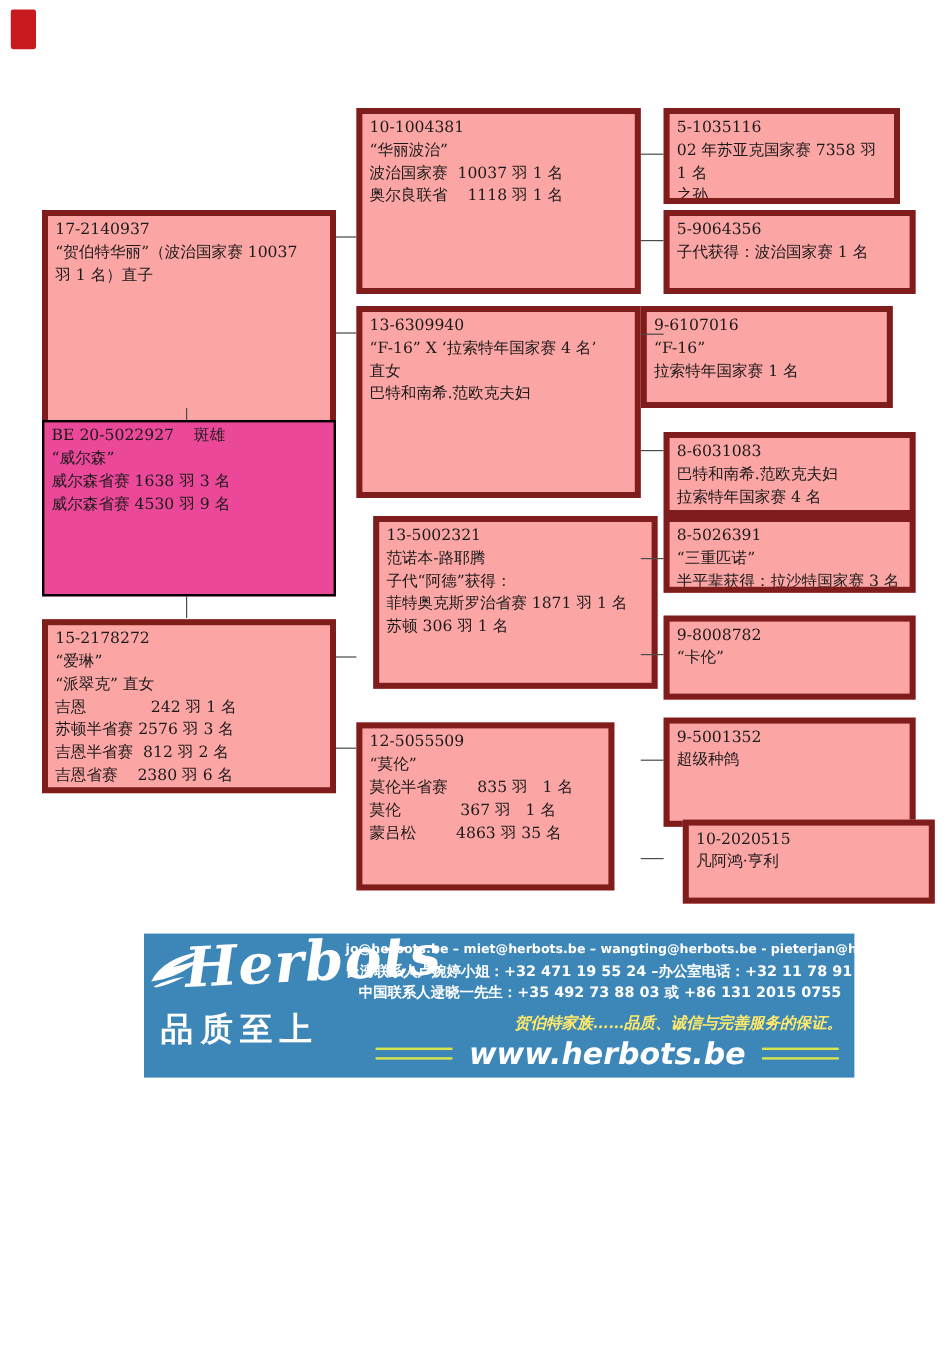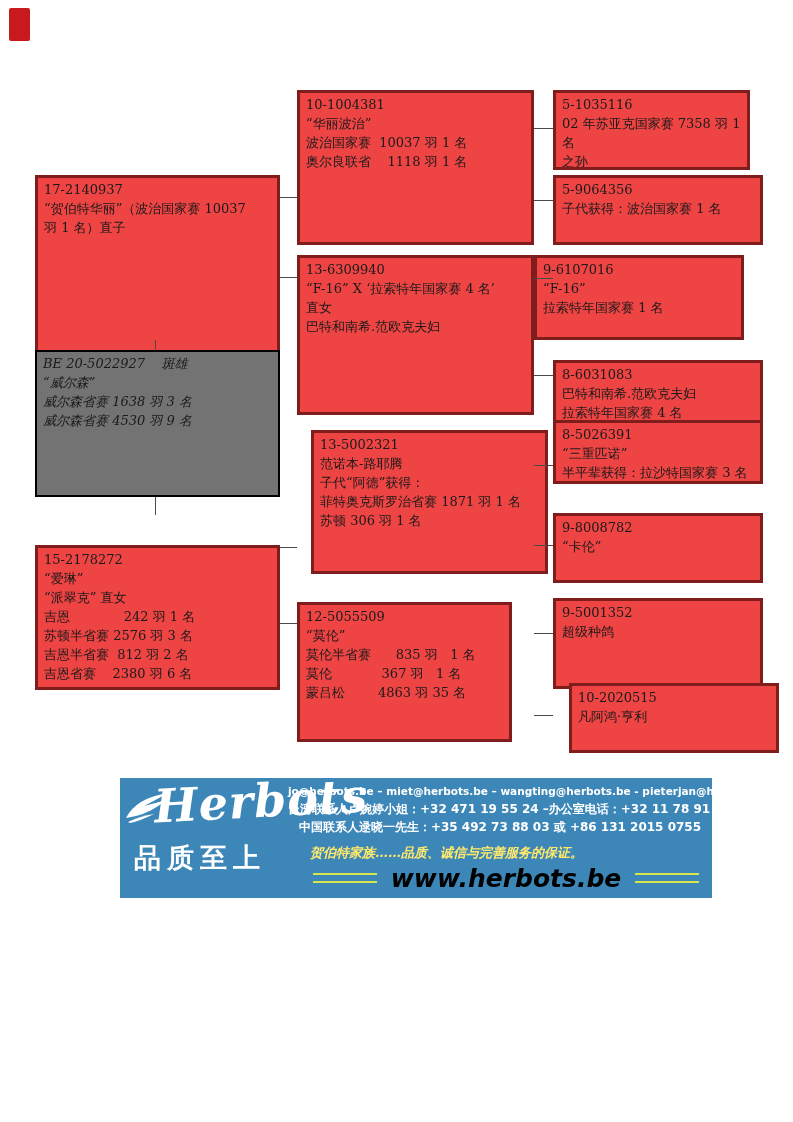--- a/index.html
+++ b/index.html
@@ -2,44 +2,44 @@
 <html><head>
 <meta charset="utf-8">
 <style>
   html,body{margin:0;padding:0;background:#ffffff;}
   .page{
     position:relative;width:793px;height:1122px;background:#ffffff;overflow:hidden;
     font-family:"DejaVu Serif","Liberation Serif",serif;color:#1a1a1a;
   }
   .docmark{position:absolute;left:9px;top:8px;width:21px;height:33px;border-radius:2px;background:#c8191e;}
   .pbox{
-    position:absolute;box-sizing:border-box;border:3px solid #7f1d1d;background:#ef4444;
+    position:absolute;box-sizing:border-box;border:5px solid #7f1d1d;background:#fca5a5;
     font-size:13px;line-height:19px;padding:2px 6px;white-space:pre-wrap;overflow:hidden;
   }
-  .pbox.subject{border:2.5px solid #000000;background:#737373;font-style:italic;}
+  .pbox.subject{border:2.5px solid #000000;background:#ec4899;}
   .hline{position:absolute;height:1px;background:#4a4a4a;}
   .vline{position:absolute;width:1px;background:#4a4a4a;}
   .banner{
     position:absolute;left:120px;top:778px;width:592px;height:120px;background:#3d87b8;overflow:hidden;
     color:#ffffff;
   }
   .wing{position:absolute;left:4px;top:12px;}
   .brand{
     position:absolute;left:34px;top:-4px;font-size:46px;font-weight:bold;font-style:italic;
     font-family:"DejaVu Serif","Liberation Serif",serif;letter-spacing:1px;transform:rotate(-3deg);
   }
   .slogan{position:absolute;left:14px;top:62px;font-size:27px;font-weight:bold;letter-spacing:6px;}
   .contact{
     position:absolute;left:168px;top:4px;width:424px;text-align:center;
     font-family:"DejaVu Sans","Liberation Sans",sans-serif;font-weight:bold;line-height:18px;
   }
   .c-line{font-size:12px;white-space:nowrap;}
   .c-line.emails{font-size:10.5px;}
   .tagline{
-    position:absolute;left:190px;top:66px;width:392px;text-align:left;
+    position:absolute;left:190px;top:66px;width:392px;text-align:right;
     color:#ffe96a;font-style:italic;font-weight:bold;font-size:13px;white-space:nowrap;
   }
   .urlrow{
     position:absolute;left:190px;top:84px;width:392px;height:32px;
     display:flex;align-items:center;justify-content:center;gap:14px;
   }
   .dl{width:64px;height:6px;border-top:2px solid #d9e54d;border-bottom:2px solid #d9e54d;}
   .url{
     color:#ffe23e;font-weight:bold;font-style:italic;font-size:25px;
     font-family:"DejaVu Sans","Liberation Sans",sans-serif;cursor:pointer;
@@ -52,21 +52,21 @@
 
   <div class="docmark" style="background: rgb(200, 25, 30);"></div>
 
   <div class="pbox" style="left:35px;top:175px;width:245px;height:194px">17-2140937
 “贺伯特华丽”（波治国家赛 10037
 羽 1 名）直子</div>
   <div class="pbox subject" style="left:35px;top:350px;width:245px;height:147px">BE 20-5022927    斑雄
 “威尔森”
 威尔森省赛 1638 羽 3 名
 威尔森省赛 4530 羽 9 名</div>
-  <div class="pbox" style="left:35px;top:545px;width:245px;height:145px">15-2178272
+  <div class="pbox" style="left:35px;top:516px;width:245px;height:145px">15-2178272
 “爱琳”
 “派翠克” 直女
 吉恩             242 羽 1 名
 苏顿半省赛 2576 羽 3 名
 吉恩半省赛  812 羽 2 名
 吉恩省赛    2380 羽 6 名</div>
 
   <div class="pbox" style="left:297px;top:90px;width:237px;height:155px">10-1004381
 “华丽波治”
 波治国家赛  10037 羽 1 名
@@ -90,21 +90,21 @@
 02 年苏亚克国家赛 7358 羽 1 名
 之孙</div>
   <div class="pbox" style="left:553px;top:175px;width:210px;height:70px">5-9064356
 子代获得：波治国家赛 1 名</div>
   <div class="pbox" style="left:534px;top:255px;width:210px;height:85px">9-6107016
 “F-16”
 拉索特年国家赛 1 名</div>
   <div class="pbox" style="left:553px;top:360px;width:210px;height:70px">8-6031083
 巴特和南希.范欧克夫妇
 拉索特年国家赛 4 名</div>
-  <div class="pbox" style="left:553px;top:420px;width:210px;height:64px">8-5026391
+  <div class="pbox" style="left:553px;top:430px;width:210px;height:64px">8-5026391
 “三重匹诺”
 半平辈获得：拉沙特国家赛 3 名</div>
   <div class="pbox" style="left:553px;top:513px;width:210px;height:70px">9-8008782
 “卡伦”</div>
   <div class="pbox" style="left:553px;top:598px;width:210px;height:91px">9-5001352
 超级种鸽</div>
   <div class="pbox" style="left:569px;top:683px;width:210px;height:70px">10-2020515
 凡阿鸿·亨利</div>
 
   <div class="vline" style="left:155px;top:340px;height:10px"></div>
@@ -132,18 +132,18 @@
     <div class="brand">Herbots</div>
     <div class="slogan">品质至上</div>
     <div class="contact">
       <div class="c-line emails">jo@herbots.be – miet@herbots.be – wangting@herbots.be - pieterjan@herbots.be</div>
       <div class="c-line">台湾联系人卢婉婷小姐：+32 471 19 55 24 –办公室电话：+32 11 78 91 90</div>
       <div class="c-line">中国联系人逯晓一先生：+35 492 73 88 03 或 +86 131 2015 0755</div>
     </div>
     <div class="tagline">贺伯特家族……品质、诚信与完善服务的保证。</div>
     <div class="urlrow">
       <span class="dl"></span>
-      <span class="url" style="color: #000000; font-style: italic;">www.herbots.be</span>
+      <span class="url" style="color: #ffffff; font-style: italic;">www.herbots.be</span>
       <span class="dl"></span>
     </div>
   </div>
 
 </div>
 
 </body></html>

